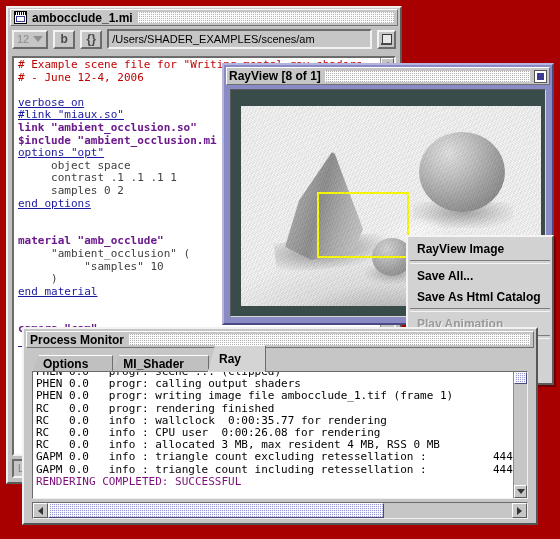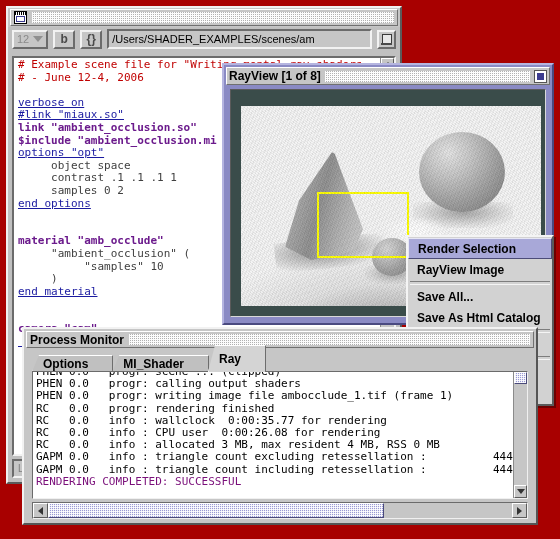--- a/index.html
+++ b/index.html
@@ -358,20 +358,21 @@
 </head>
 <body>
 
 <div id="root">
 
   <div class="win outset" id="editor-window">
 
     <div class="titlebar">
       <div class="tbox">
         <span class="win-icon blue"></span>
+        <span class="title-text">ambocclude_1.mi</span>
         <span class="title-fill"></span>
       </div>
     </div>
 
     <div id="editor-toolbar">
       <div class="tb-combo">
         <span>12</span>
         <span class="caret-down"></span>
       </div>
       <div class="tb-btn">b</div>
@@ -390,41 +391,40 @@
       </div>
     </div>
 
     <div id="editor-status">
       <div class="stat-box">Line</div>
     </div>
   </div>
 
   <div class="win" id="rayview-window">
     <div id="rayview-titlebar">
-      <span class="title-text">RayView [1 of 8]</span>
+      <span class="title-text">RayView [8 of 1]</span>
       <span class="title-fill"></span>
       <span class="rv-close"></span>
     </div>
 
     <div id="rayview-canvas">
       <div id="render-image">
         <div id="sphere-big-shadow"></div>
         <div id="sphere-big"></div>
         <div id="cone-shadow"></div>
         <div id="cone-shape"></div>
         <div id="highlight-patch"></div>
         <div id="sphere-small-shadow"></div>
         <div id="sphere-small"></div>
         <div id="selection-box"></div>
       </div>
     </div>
   </div>
 
   <div id="context-menu">
-      <div class="menu-item selected">Render Selection</div>
       <div class="menu-item">RayView Image</div>
       <div class="menu-sep"></div>
       <div class="menu-item">Save All...</div>
       <div class="menu-item">Save As Html Catalog</div>
       <div class="menu-sep"></div>
       <div class="menu-item disabled">Play Animation</div>
       <div class="menu-sep"></div>
       <div class="menu-item">Terminate Job</div>
       <div class="menu-item">Delete All Images</div>
     </div>

